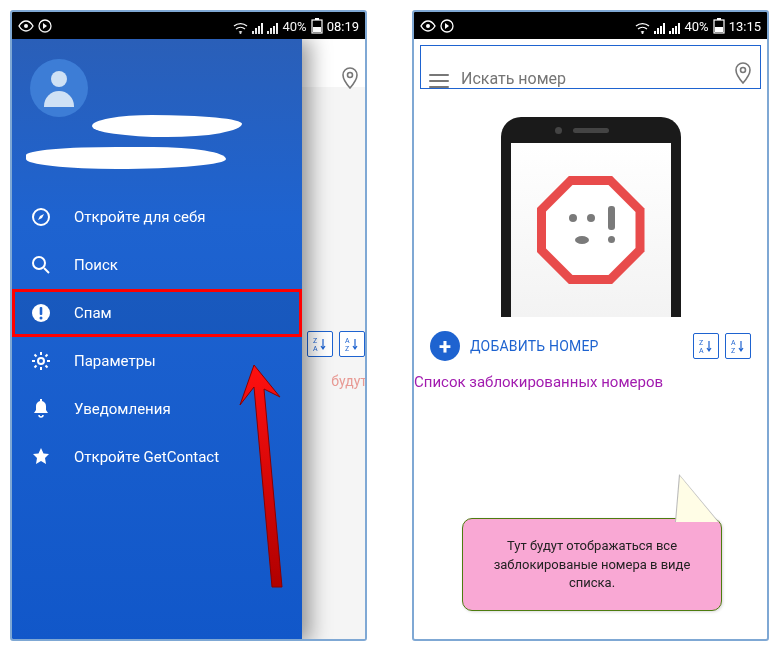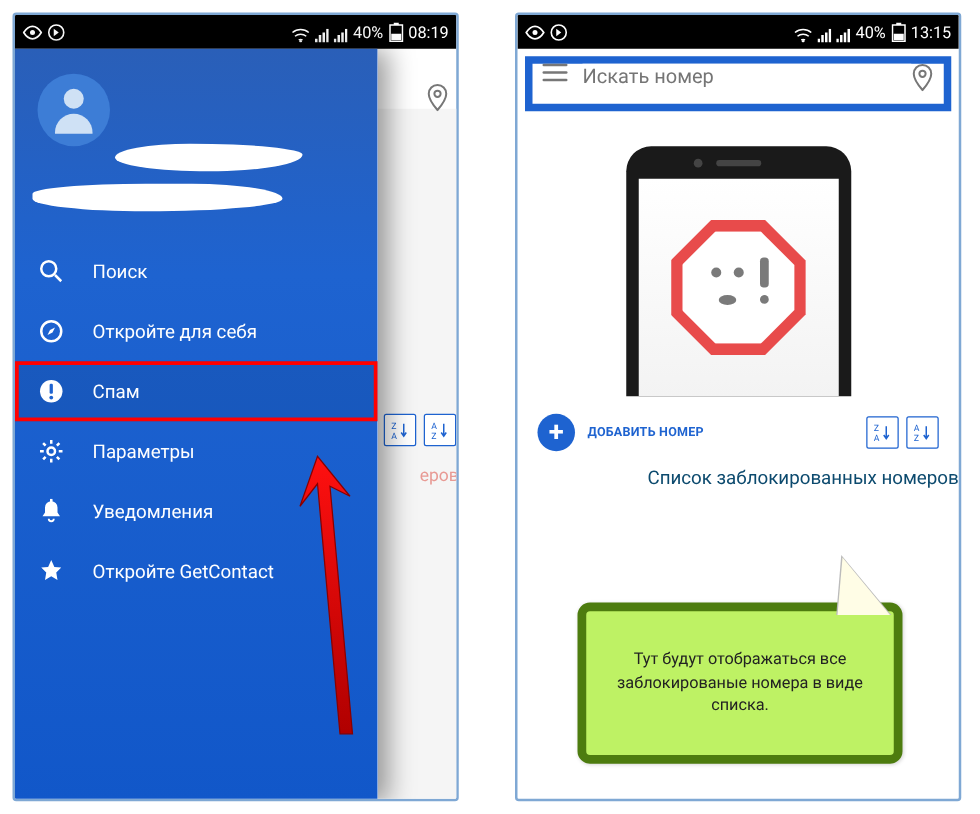--- a/index.html
+++ b/index.html
@@ -4,21 +4,21 @@
 <style>
   *{box-sizing:border-box;margin:0;padding:0;font-family:Roboto,Arial,sans-serif}
   body{background:#fff;width:784px;height:651px;position:relative}
   .phone{position:absolute;border:2px solid #7fa8d4;border-radius:3px;background:#fff;overflow:hidden}
   .phone-left{left:10px;top:10px;width:357px;height:631px}
   .phone-right{left:412px;top:10px;width:357px;height:631px}
   .status-bar{height:27px;background:#000;color:#fff;display:flex;align-items:center;justify-content:space-between;padding:0 6px;font-size:13px}
   .status-left{display:flex;align-items:center;gap:4px}
   .status-right{display:flex;align-items:flex-end;gap:4px}
   .status-icon{display:inline-flex;align-items:center}
-  .search-bar{height:44px;border:6px solid #c2410c;margin:4px;display:flex;align-items:flex-start;padding:0 8px;background:#fff}
+  .search-bar{height:44px;border:1px solid #c2410c;margin:4px;display:flex;align-items:flex-end;padding:0 8px;background:#fff}
   .search-bar-right{border-color:#1e63d0;margin:6px}
   .hamburger{width:20px;height:14px;display:flex;flex-direction:column;justify-content:space-between;margin-right:12px}
   .hamburger span{height:2px;background:#777;border-radius:1px}
   .search-input{flex:1;border:none;outline:none;font-size:16px;color:#999}
   .pin-icon{color:#777}
   .drawer{position:absolute;top:27px;left:0;width:290px;height:604px;background:linear-gradient(180deg,#2a5fb8 0%,#1e63d0 30%,#1157c9 100%);box-shadow:8px 0 20px rgba(0,0,0,0.4)}
   .drawer-header{padding:20px 18px 18px 18px;position:relative;height:146px}
   .avatar-circle{width:58px;height:58px;border-radius:50%;background:#3d7dd6;display:flex;align-items:center;justify-content:center;margin-bottom:8px}
   .avatar-inner{position:relative;width:38px;height:38px}
   .avatar-head{width:16px;height:16px;border-radius:50%;background:#cfe1f5;position:absolute;left:11px;top:2px}
@@ -45,24 +45,24 @@
   .octagon{width:108px;height:108px;background:#e84b4b;clip-path:polygon(30% 0%,70% 0%,100% 30%,100% 70%,70% 100%,30% 100%,0% 70%,0% 30%)}
   .octagon-inner{position:absolute;top:9px;left:9px;width:90px;height:90px;background:#fff;clip-path:polygon(30% 0%,70% 0%,100% 30%,100% 70%,70% 100%,30% 100%,0% 70%,0% 30%);display:flex;align-items:center;justify-content:center}
   .face{position:relative;width:60px;height:60px}
   .face .e1{position:absolute;width:8px;height:8px;background:#7a7a7a;border-radius:50%;top:14px;left:8px}
   .face .e2{position:absolute;width:8px;height:8px;background:#7a7a7a;border-radius:50%;top:14px;left:26px}
   .face .m{position:absolute;width:14px;height:8px;border-radius:50%;background:#7a7a7a;top:36px;left:14px}
   .face .ex-bar{position:absolute;width:7px;height:24px;background:#7a7a7a;border-radius:3px;top:6px;right:6px}
   .face .ex-dot{position:absolute;width:7px;height:7px;background:#7a7a7a;border-radius:50%;top:36px;right:6px}
   .add-row{display:flex;align-items:center;padding:14px 16px 6px;gap:10px}
   .plus-circle{width:30px;height:30px;border-radius:50%;background:#1e63d0;display:flex;align-items:center;justify-content:center;color:#fff;font-size:22px;font-weight:bold}
-  .add-label{color:#1e63d0;font-size:10px;font-weight:700;letter-spacing:.2px;flex:1}
+  .add-label{color:#1e63d0;font-size:14px;font-weight:400;letter-spacing:.2px;flex:1}
   .sort-boxes-r{display:flex;gap:6px}
-  .blocked-text{text-align:right;color:#0c4a6e;font-size:15px;padding:6px 0 20px}
-  .callout{position:absolute;left:48px;bottom:28px;width:260px;background:#bef264;border:7px solid #4d7c0f;border-radius:10px;padding:30px 14px;font-size:13px;color:#222;text-align:center;line-height:1.4;box-shadow:1px 1px 3px rgba(0,0,0,0.15)}
+  .blocked-text{text-align:left;color:#a21caf;font-size:15px;padding:6px 0 20px}
+  .callout{position:absolute;left:48px;bottom:28px;width:260px;background:#f9a8d4;border:1px solid #4d7c0f;border-radius:10px;padding:18px 14px;font-size:13px;color:#222;text-align:center;line-height:1.4;box-shadow:1px 1px 3px rgba(0,0,0,0.15)}
   .callout-tail{position:absolute;top:-44px;right:46px;width:0;height:0}
   .callout-tail::before{content:"";position:absolute;width:0;height:0;border-left:4px solid transparent;border-right:40px solid transparent;border-bottom:48px solid #bbb;left:0;top:-1px}
   .callout-tail::after{content:"";position:absolute;width:0;height:0;border-left:4px solid transparent;border-right:38px solid transparent;border-bottom:46px solid #fffde6;left:1px;top:1px}
 </style>
 </head>
 <body>
 
 <div class="phone phone-left">
   <div class="status-bar">
     <div class="status-left">
@@ -128,52 +128,52 @@
           </svg>
         </div>
       <div class="sort-box">
           <svg width="16" height="16" viewBox="0 0 16 16">
             <text x="1" y="7" font-size="7" fill="#1e63d0">A</text>
             <text x="1" y="15" font-size="7" fill="#1e63d0">Z</text>
             <path d="M11 3v10m-2-3l2 3 2-3" stroke="#1e63d0" stroke-width="1.2" fill="none"></path>
           </svg>
         </div>
     </div>
-    <div class="behind-text">еров</div>
+    <div class="behind-text">будут</div>
   </div>
 
   <div class="drawer">
     <div class="drawer-header">
       <div class="avatar-circle">
         <div class="avatar-inner">
             <div class="avatar-head"></div>
             <div class="avatar-body"></div>
           </div>
       </div>
       <div class="scribble1"></div>
       <div class="scribble2"></div>
     </div>
     <div class="drawer-menu">
       <div class="menu-item">
         <span class="menu-icon">
             <svg width="20" height="20" viewBox="0 0 20 20">
+              <circle cx="10" cy="10" r="8" fill="none" stroke="#fff" stroke-width="2"></circle>
+              <path d="M13 7l-2 4-4 2 2-4z" fill="#fff"></path>
+            </svg>
+          </span>
+        <span>Откройте для себя</span>
+      </div>
+      <div class="menu-item">
+        <span class="menu-icon">
+            <svg width="20" height="20" viewBox="0 0 20 20">
               <circle cx="8" cy="8" r="6" fill="none" stroke="#fff" stroke-width="2"></circle>
               <line x1="13" y1="13" x2="18" y2="18" stroke="#fff" stroke-width="2"></line>
             </svg>
           </span>
         <span>Поиск</span>
-      </div>
-      <div class="menu-item">
-        <span class="menu-icon">
-            <svg width="20" height="20" viewBox="0 0 20 20">
-              <circle cx="10" cy="10" r="8" fill="none" stroke="#fff" stroke-width="2"></circle>
-              <path d="M13 7l-2 4-4 2 2-4z" fill="#fff"></path>
-            </svg>
-          </span>
-        <span>Откройте для себя</span>
       </div>
       <div class="menu-item highlighted">
         <span class="menu-icon">
             <svg width="20" height="20" viewBox="0 0 20 20">
               <circle cx="10" cy="10" r="9" fill="#fff"></circle>
               <rect x="8.7" y="4" width="2.6" height="8" fill="#1e63d0" rx="1"></rect>
               <circle cx="10" cy="15" r="1.5" fill="#1e63d0"></circle>
             </svg>
           </span>
         <span>Спам</span>

